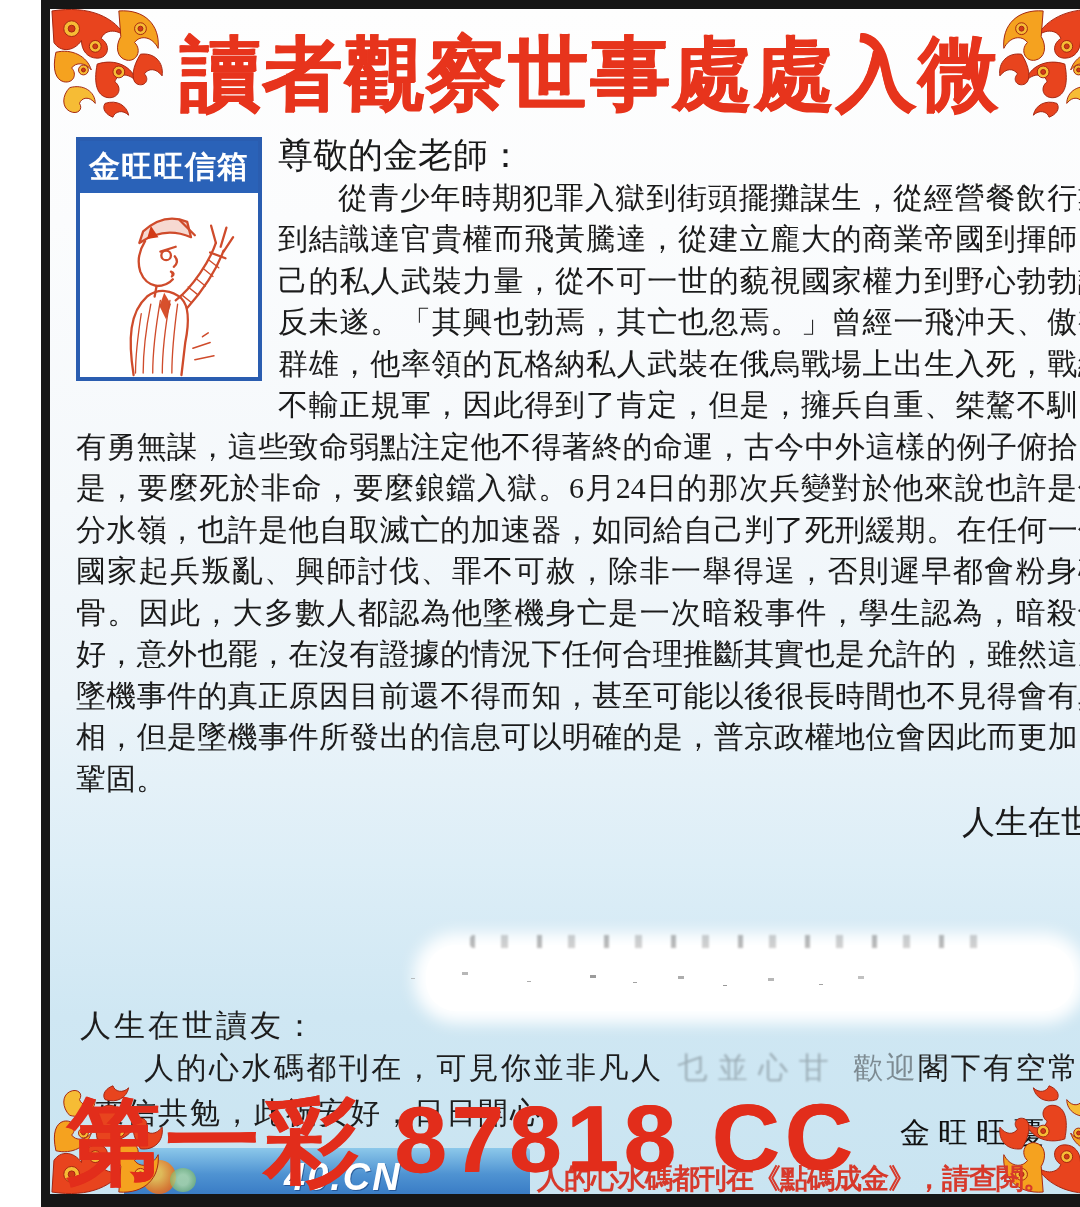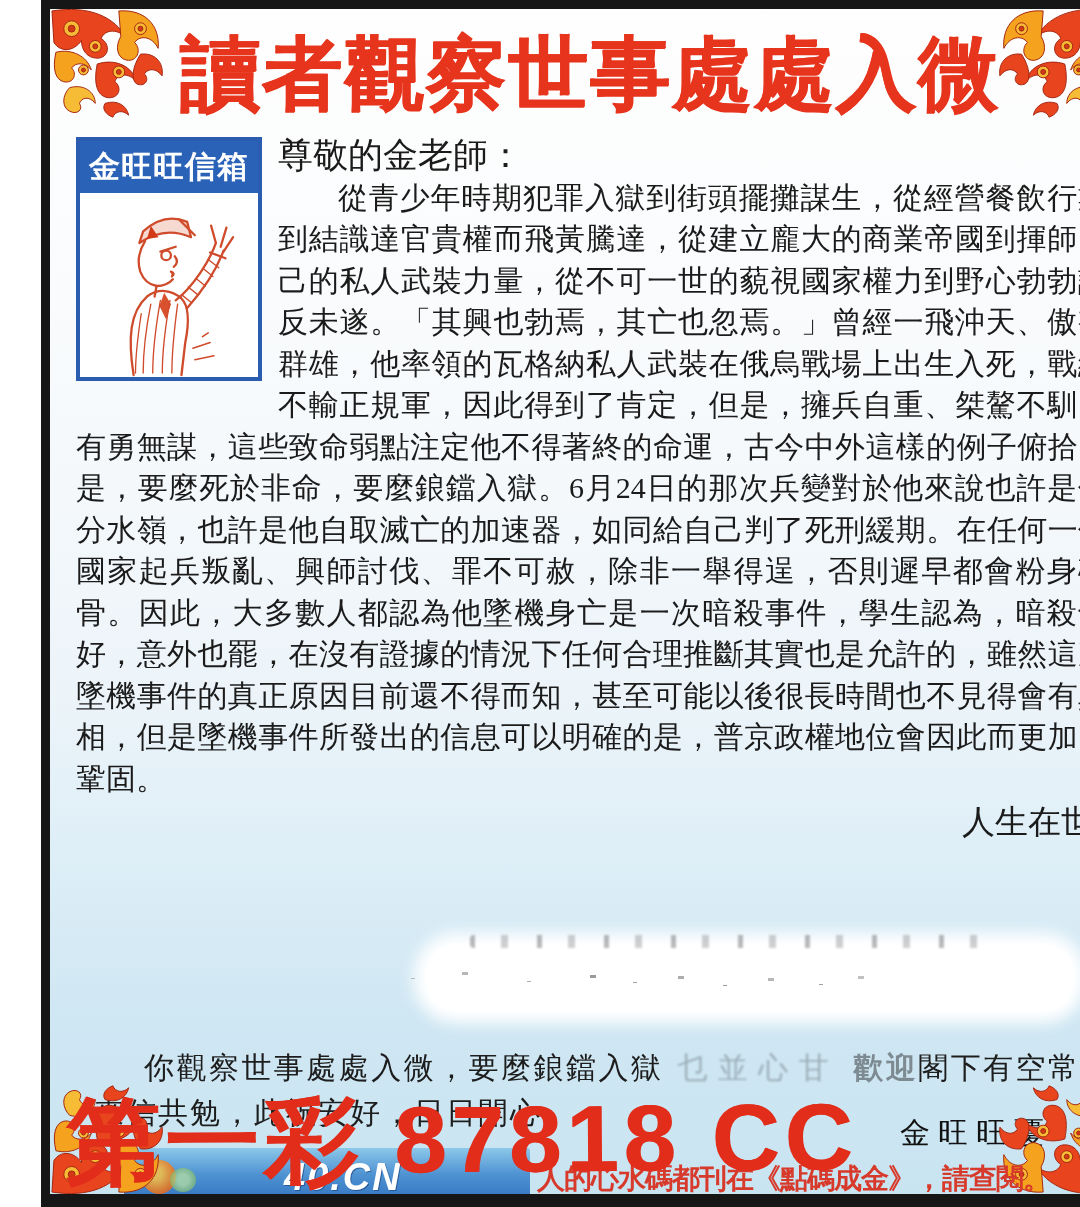--- a/index.html
+++ b/index.html
@@ -64,21 +64,21 @@
                -64px 5px 0 -1px #777,-128px -3px 0 0 #888,-180px 2px 0 -1px #999;
   }
   
   .reply-salutation{position:absolute;left:30px;top:996px;font-size:31px;color:#1d1d1d;letter-spacing:3px;}
   .reply-body{
     position:absolute;left:44px;top:1036px;width:986px;margin:0;
     font-size:30px;line-height:45px;color:#1d1d1d;text-align:justify;
     text-indent:50px;letter-spacing:2px;
   }
   .erased-text{opacity:.28;filter:blur(1.1px);letter-spacing:10px;padding:0 14px;}
-  .half-erased{opacity:.45;filter:blur(.5px);font-weight:bold;}
+  .half-erased{opacity:.45;filter:blur(.5px);}
   .reply-signature{position:absolute;left:850px;top:1104px;font-size:30px;color:#111;letter-spacing:8px;}
   
   .banner{
     position:absolute;left:74px;top:1139px;width:406px;height:58px;z-index:20;
     background:linear-gradient(180deg,#8cc8ea 0%,#4f93d2 45%,#2d6fbe 100%);
     border-radius:3px;overflow:hidden;
   }
   .banner-logo1{position:absolute;left:18px;top:12px;width:34px;height:34px;border-radius:50%;
     background:radial-gradient(circle at 40% 40%,#f7c145 20%,#ef7c1e 60%,#d8411c 100%);opacity:.85;}
   .banner-logo2{position:absolute;left:46px;top:20px;width:26px;height:24px;border-radius:50%;
@@ -200,22 +200,23 @@
 
     <p class="salutation" style="text-indent:0">尊敬的金老師：</p>
     <p>從青少年時期犯罪入獄到街頭擺攤謀生，從經營餐飲行業到結識達官貴權而飛黃騰達，從建立龐大的商業帝國到揮師自己的私人武裝力量，從不可一世的藐視國家權力到野心勃勃謀反未遂。「其興也勃焉，其亡也忽焉。」曾經一飛沖天、傲視群雄，他率領的瓦格納私人武裝在俄烏戰場上出生入死，戰績不輸正規軍，因此得到了肯定，但是，擁兵自重、桀驁不馴、有勇無謀，這些致命弱點注定他不得著終的命運，古今中外這樣的例子俯拾皆是，要麼死於非命，要麼鋃鐺入獄。6月24日的那次兵變對於他來說也許是個分水嶺，也許是他自取滅亡的加速器，如同給自己判了死刑緩期。在任何一個國家起兵叛亂、興師討伐、罪不可赦，除非一舉得逞，否則遲早都會粉身碎骨。因此，大多數人都認為他墜機身亡是一次暗殺事件，學生認為，暗殺也好，意外也罷，在沒有證據的情況下任何合理推斷其實也是允許的，雖然這次墜機事件的真正原因目前還不得而知，甚至可能以後很長時間也不見得會有真相，但是墜機事件所發出的信息可以明確的是，普京政權地位會因此而更加的鞏固。</p>
     <div class="letter-signature">人生在世</div>
   </div>
 
   <div class="erase-blob"></div>
   <div class="erase-frags"></div>
   <div class="speck"></div>
 
+  <div class="reply-salutation">人生在世讀友：</div>
   <p class="reply-body">
-    <span>你觀察世事處處入微，要麼鋃鐺入獄</span><span class="erased-text">乜並心甘</span><span class="half-erased">歡迎</span><span>閣下有空常來信共勉，此祝安好，日日開心。</span>
+    <span>人的心水碼都刊在，可見你並非凡人</span><span class="erased-text">乜並心甘</span><span class="half-erased">歡迎</span><span>閣下有空常來信共勉，此祝安好，日日開心。</span>
   </p>
   <div class="reply-signature">金旺旺覆</div>
 
   <div class="banner">
     <div class="banner-logo1"></div>
     <div class="banner-logo2"></div>
     <div class="banner-text">40.CN</div>
   </div>
   <div class="footer-red">人的心水碼都刊在《點碼成金》，請查閱。</div>
 

